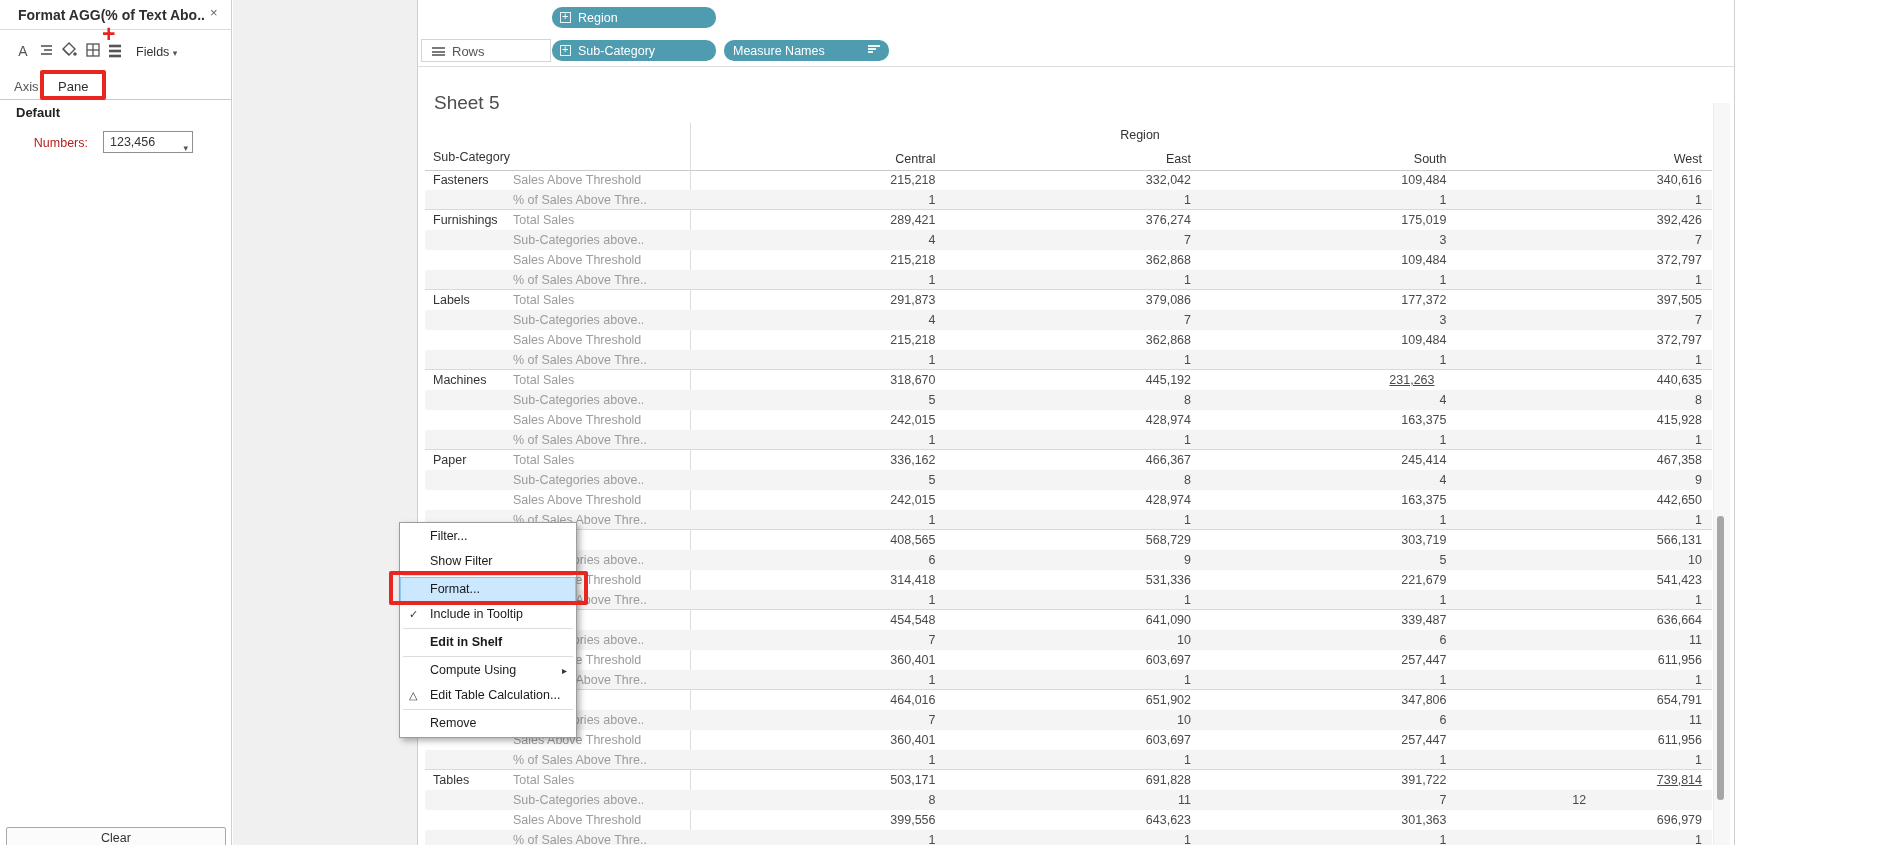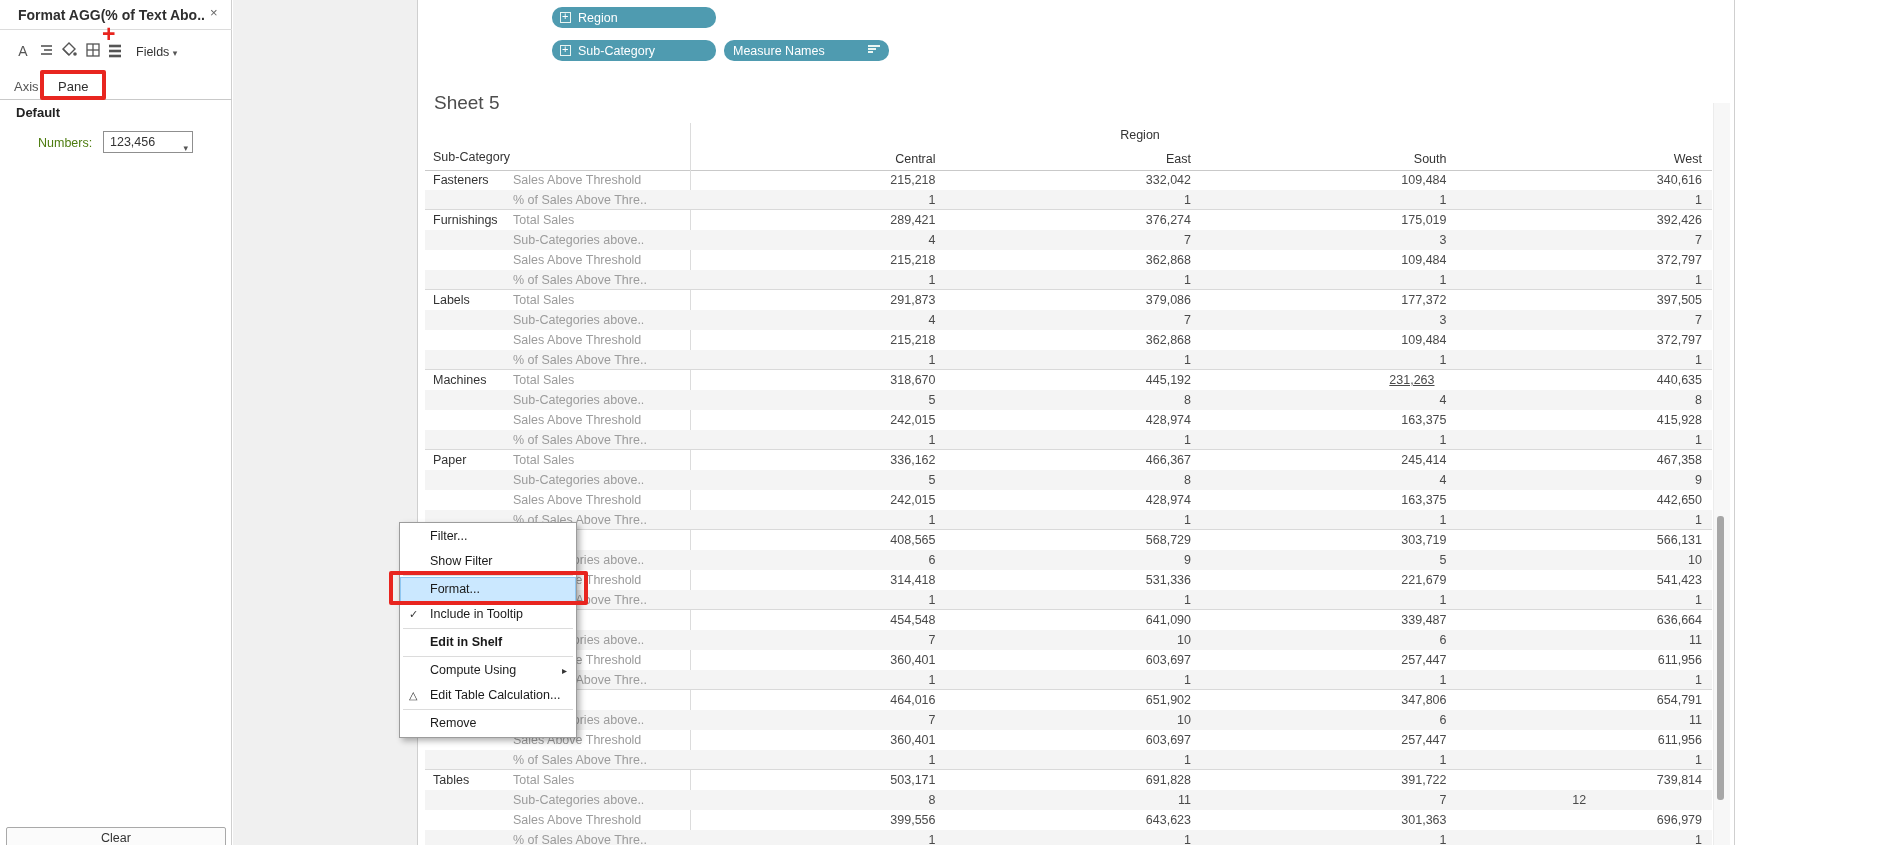--- a/index.html
+++ b/index.html
@@ -12,21 +12,21 @@
   #format-panel { left:0; top:0; width:232px; height:845px; background:#fff; border-right:1px solid #cfcfcf; z-index:2; }
   .fp-title { left:18px; top:7px; font-size:14px; font-weight:bold; color:#2f2f2f; white-space:nowrap; }
   .fp-close { left:210px; top:5px; font-size:13px; color:#666; cursor:default; }
   .fp-line1 { left:0; top:29px; width:232px; height:1px; background:#dcdcdc; }
   .fp-icon { top:42px; width:18px; height:18px; color:#555; text-align:center; font-size:14px; line-height:18px; }
   .fp-fields { left:136px; top:45px; font-size:12.5px; color:#333; }
   .caret { font-size:9px; color:#555; }
   .fp-tabs-line { left:0; top:99px; width:232px; height:1px; background:#c9c9c9; }
   .fp-tab { top:79px; font-size:13px; color:#555; }
   .fp-default { left:16px; top:105px; font-size:13px; font-weight:bold; color:#222; }
-  .fp-num-label { left:38px; top:136px; width:60px; font-size:12.5px; color:#4d7c0f; }
+  .fp-num-label { left:28px; top:136px; width:60px; text-align:right; font-size:12.5px; color:#b91c1c; }
   .fp-select { left:103px; top:131px; width:90px; height:22px; border:1px solid #8f8f8f; background:#fff; font-size:12.5px; color:#333; line-height:20px; padding-left:6px; }
   .fp-select .caret { position:absolute; right:4px; top:6px; }
   .fp-clear { left:6px; top:827px; width:220px; height:24px; border:1px solid #a9a9a9; background:#fbfbfb; border-radius:2px; text-align:center; font-size:12.5px; color:#333; line-height:21px; }
 
   
   #cards-col { left:233px; top:0; width:185px; height:845px; background:#f0f0f0; border-right:1px solid #cfcfcf; z-index:1; }
   .card { position:absolute; background:#fff; border:1px solid #d6d6d6; }
   .card-title { position:absolute; left:8px; top:5px; font-size:12.5px; color:#6b6b6b; }
   #pages-card   { left:238px; top:5px;   width:175px; height:58px; }
   #filters-card { left:238px; top:70px;  width:175px; height:90px; }
@@ -264,20 +264,30 @@
           <span class="p-label">AGG(Sales Above ..</span>
           <span class="p-right">△</span>
         </div>
         <div class="pill pill-green" style="left: 9px; top: 105px; width: 158px; height: 20px; position: absolute;">
           <span class="p-label">% of Sales Above ..</span>
           <span class="p-right">▼</span>
         </div>
       </div>
   </div>
 
+  <div class="abs" id="row-shelf">
+    <div class="shelf-label" style="left:3px; top:6px;">
+      <span class="rowbars">
+          <span></span>
+          <span></span>
+          <span></span>
+        </span>
+      <span class="sl-text">Rows</span>
+    </div>
+  </div>
 
   <div class="pill pill-teal abs" style="left:552px; top:7px; width:164px; height:21px;">
     <span class="plusbox"></span>
     <span class="p-label">Region</span>
   </div>
   <div class="pill pill-teal abs" style="left:552px; top:40px; width:164px; height:21px;">
     <span class="plusbox"></span>
     <span class="p-label">Sub-Category</span>
   </div>
   <div class="pill pill-teal abs" style="left:724px; top:40px; width:165px; height:21px;">
@@ -516,21 +526,21 @@
         <div class="t-val" style="left: 520.5px; width: 255.5px;">1</div>
         <div class="t-val" style="left: 776px; width: 255.5px;">1</div>
         <div class="t-val" style="left: 1031.5px; width: 255.5px;">1</div>
       </div>
       <div class="t-row block-start" style="top: 770px;">
         <div class="t-name" style="position: absolute;">Tables</div>
         <div class="t-mlabel">Total Sales</div>
         <div class="t-val" style="left: 265px; width: 255.5px;">503,171</div>
         <div class="t-val" style="left: 520.5px; width: 255.5px;">691,828</div>
         <div class="t-val" style="left: 776px; width: 255.5px;">391,722</div>
-        <div class="t-val" style="left: 1031.5px; width: 255.5px;">739,814</div>
+        <div class="t-val" style="left: 1031.5px; width: 255.5px; text-decoration: underline;">739,814</div>
       </div>
       <div class="t-row band" style="top: 790px;">
         <div class="t-mlabel">Sub-Categories above..</div>
         <div class="t-val" style="left: 265px; width: 255.5px;">8</div>
         <div class="t-val" style="left: 520.5px; width: 255.5px;">11</div>
         <div class="t-val" style="left: 776px; width: 255.5px;">7</div>
         <div class="t-val" style="left: 1031.5px; width: 255.5px; text-align: center;">12</div>
       </div>
       <div class="t-row" style="top: 810px;">
         <div class="t-mlabel">Sales Above Threshold</div>

